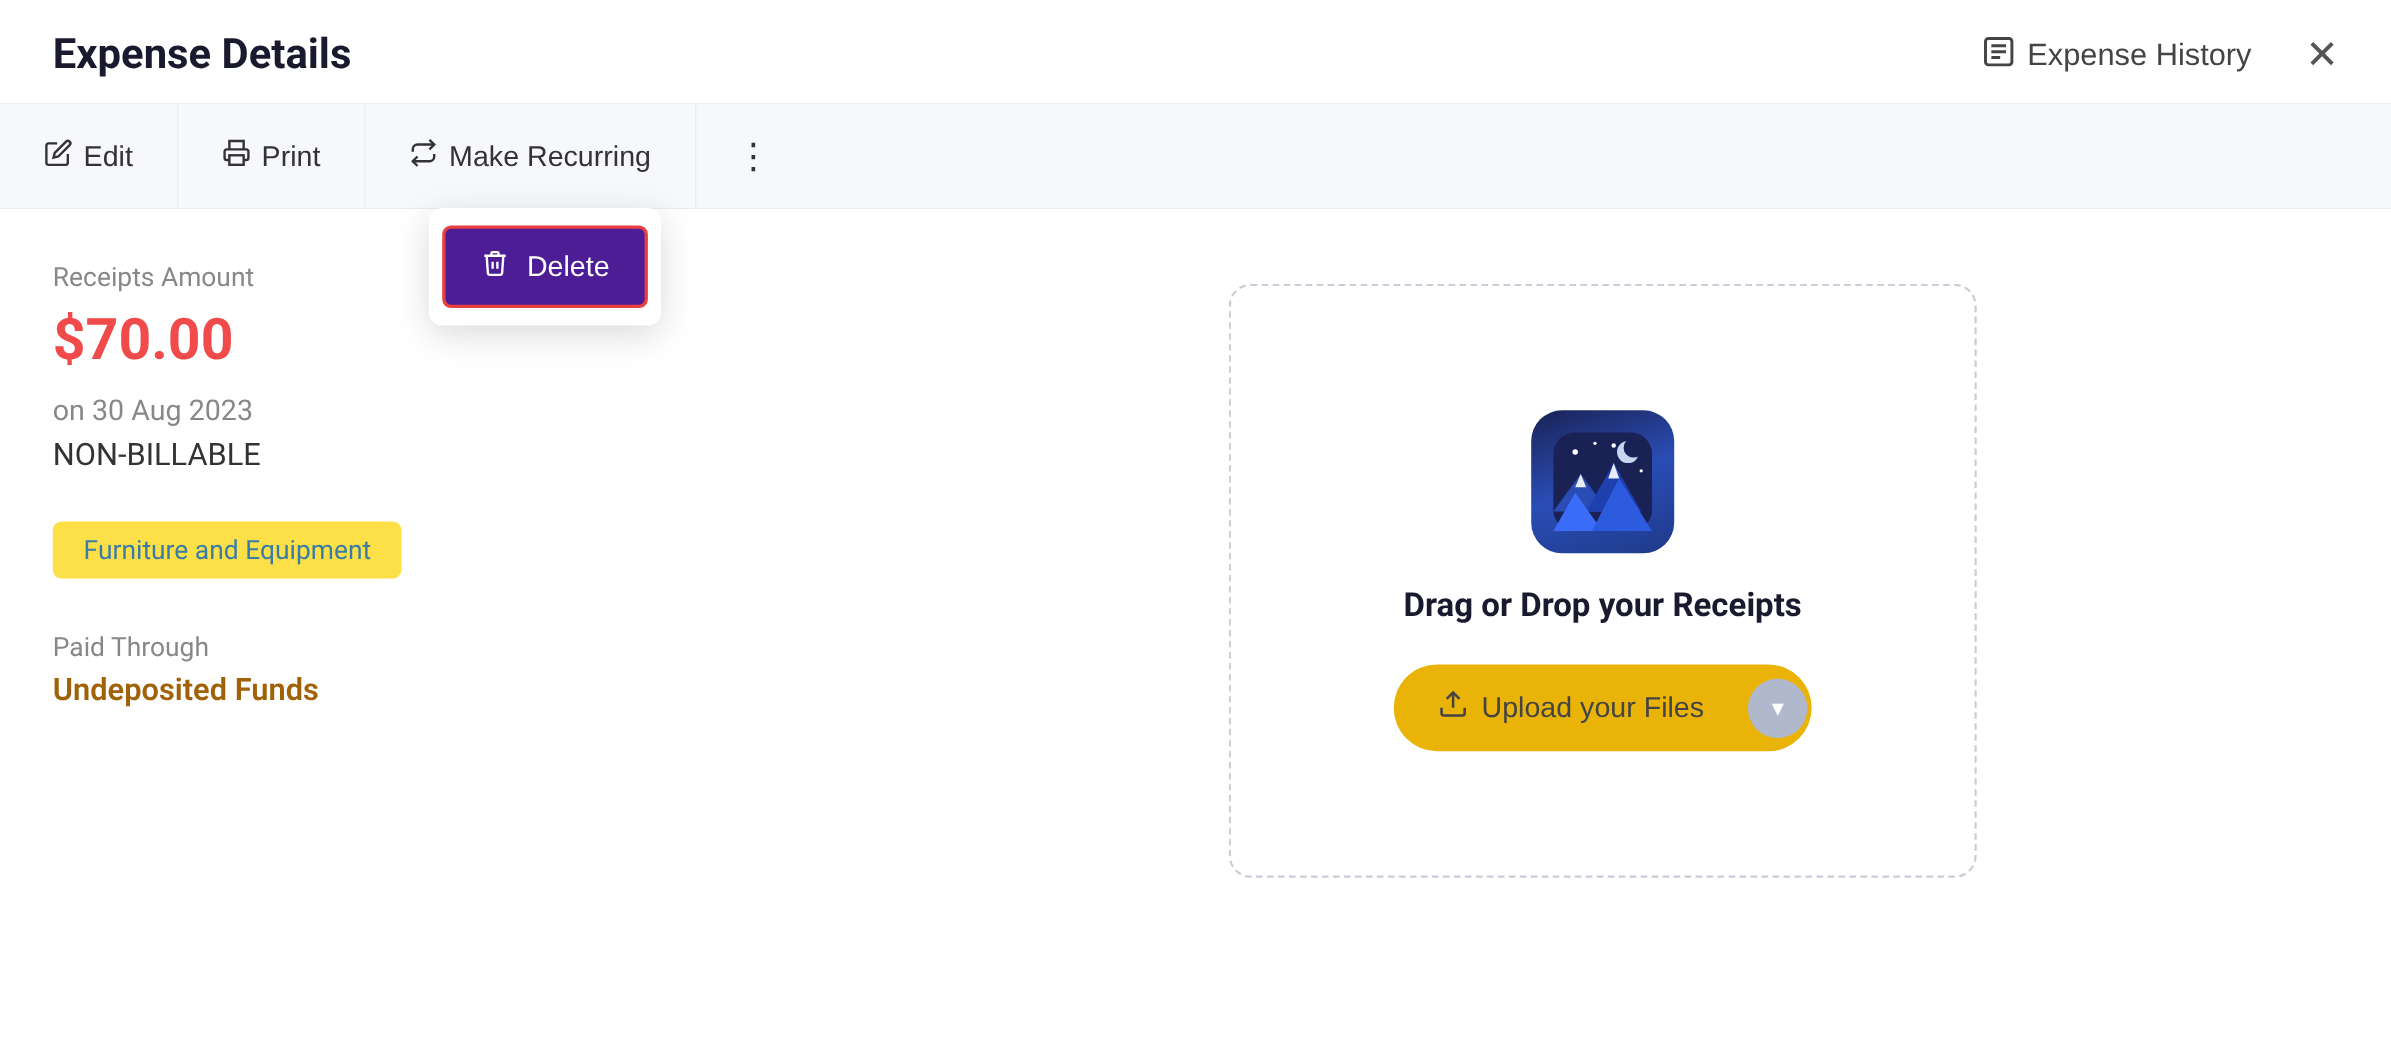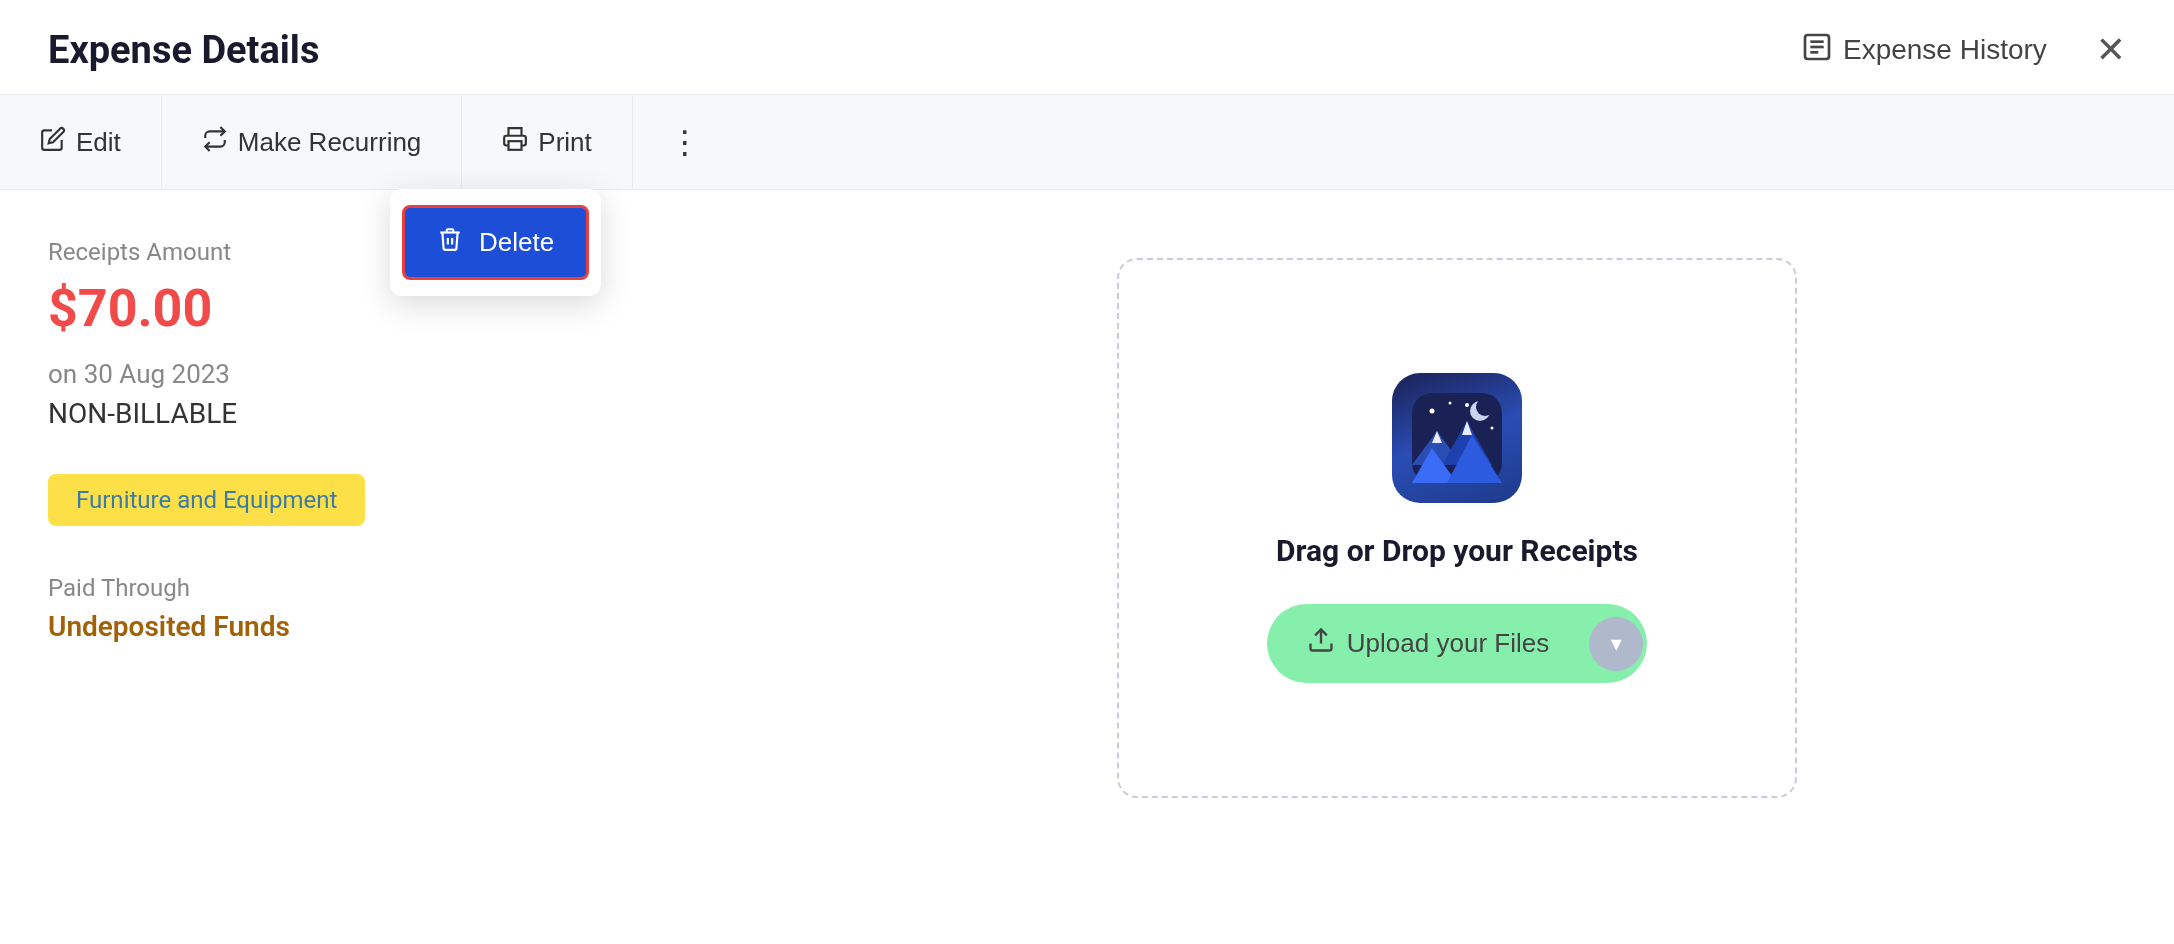--- a/index.html
+++ b/index.html
@@ -95,21 +95,21 @@
       padding: 18px 32px;
       font-size: 26px;
       color: #333;
       cursor: pointer;
       background: none;
       border: none;
       width: 100%;
       text-align: left;
     }
     .dropdown-item.delete-item {
-      background: #1d4ed8;
+      background: #4c1d95;
       color: #fff;
       border-radius: 8px;
       margin: 4px 12px;
       width: calc(100% - 24px);
       border: 3px solid #e84040;
     }
 
     
     .main-content {
       display: flex;
@@ -209,21 +209,21 @@
       text-align: center;
     }
     .upload-subtitle {
       font-size: 22px;
       color: #888;
       text-align: center;
     }
     .upload-button-row {
       display: flex;
       align-items: center;
-      background: #86efac;
+      background: #eab308;
       border-radius: 50px;
       padding: 4px;
       margin-top: 16px;
       gap: 4px;
     }
     .upload-files-btn {
       display: flex;
       align-items: center;
       gap: 12px;
       padding: 18px 36px;
@@ -275,37 +275,37 @@
       <svg width="26" height="26" viewBox="0 0 24 24" fill="none" stroke="currentColor" stroke-width="2">
         <path d="M11 4H4a2 2 0 0 0-2 2v14a2 2 0 0 0 2 2h14a2 2 0 0 0 2-2v-7"></path>
         <path d="M18.5 2.5a2.121 2.121 0 0 1 3 3L12 15l-4 1 1-4 9.5-9.5z"></path>
       </svg>
     </span>
     <span>Edit</span>
   </button>
   <button class="toolbar-btn">
     <span>
       <svg width="26" height="26" viewBox="0 0 24 24" fill="none" stroke="currentColor" stroke-width="2">
+        <polyline points="6 9 6 2 18 2 18 9"></polyline>
+        <path d="M6 18H4a2 2 0 0 1-2-2v-5a2 2 0 0 1 2-2h16a2 2 0 0 1 2 2v5a2 2 0 0 1-2 2h-2"></path>
+        <rect x="6" y="14" width="12" height="8"></rect>
+      </svg>
+    </span>
+    <span>Print</span>
+  </button>
+  <button class="toolbar-btn">
+    <span>
+      <svg width="26" height="26" viewBox="0 0 24 24" fill="none" stroke="currentColor" stroke-width="2">
         <path d="M17 1l4 4-4 4"></path>
         <path d="M3 11V9a4 4 0 0 1 4-4h14"></path>
         <path d="M7 23l-4-4 4-4"></path>
         <path d="M21 13v2a4 4 0 0 1-4 4H3"></path>
       </svg>
     </span>
     <span>Make Recurring</span>
-  </button>
-  <button class="toolbar-btn">
-    <span>
-      <svg width="26" height="26" viewBox="0 0 24 24" fill="none" stroke="currentColor" stroke-width="2">
-        <polyline points="6 9 6 2 18 2 18 9"></polyline>
-        <path d="M6 18H4a2 2 0 0 1-2-2v-5a2 2 0 0 1 2-2h16a2 2 0 0 1 2 2v5a2 2 0 0 1-2 2h-2"></path>
-        <rect x="6" y="14" width="12" height="8"></rect>
-      </svg>
-    </span>
-    <span>Print</span>
   </button>
   <button class="toolbar-btn more">⋮</button>
 
   <div class="dropdown-menu">
     <button class="dropdown-item delete-item">
       <span>
         <svg width="26" height="26" viewBox="0 0 24 24" fill="none" stroke="currentColor" stroke-width="2">
           <polyline points="3 6 5 6 21 6"></polyline>
           <path d="M19 6l-1 14a2 2 0 0 1-2 2H8a2 2 0 0 1-2-2L5 6"></path>
           <path d="M10 11v6M14 11v6"></path>

